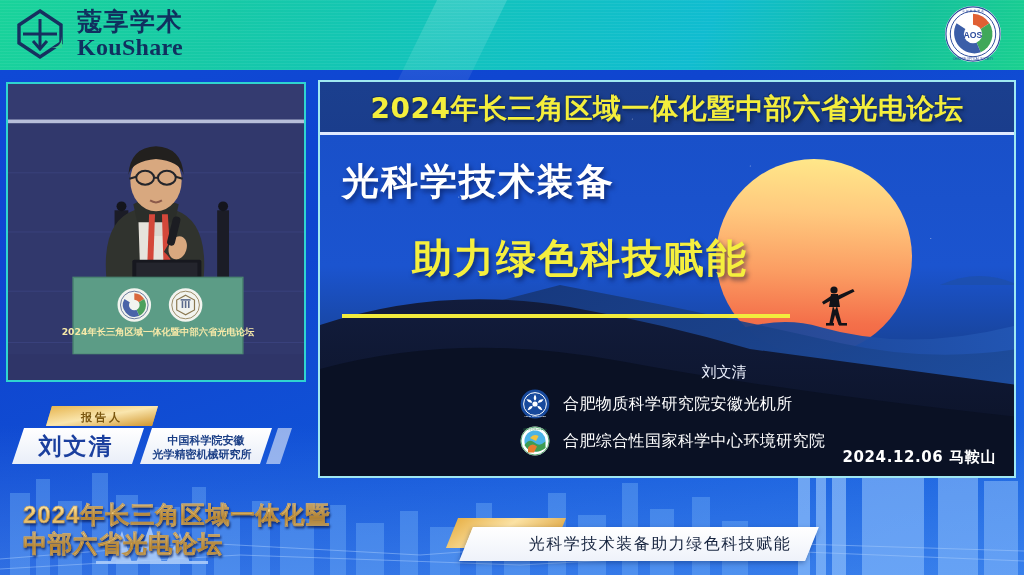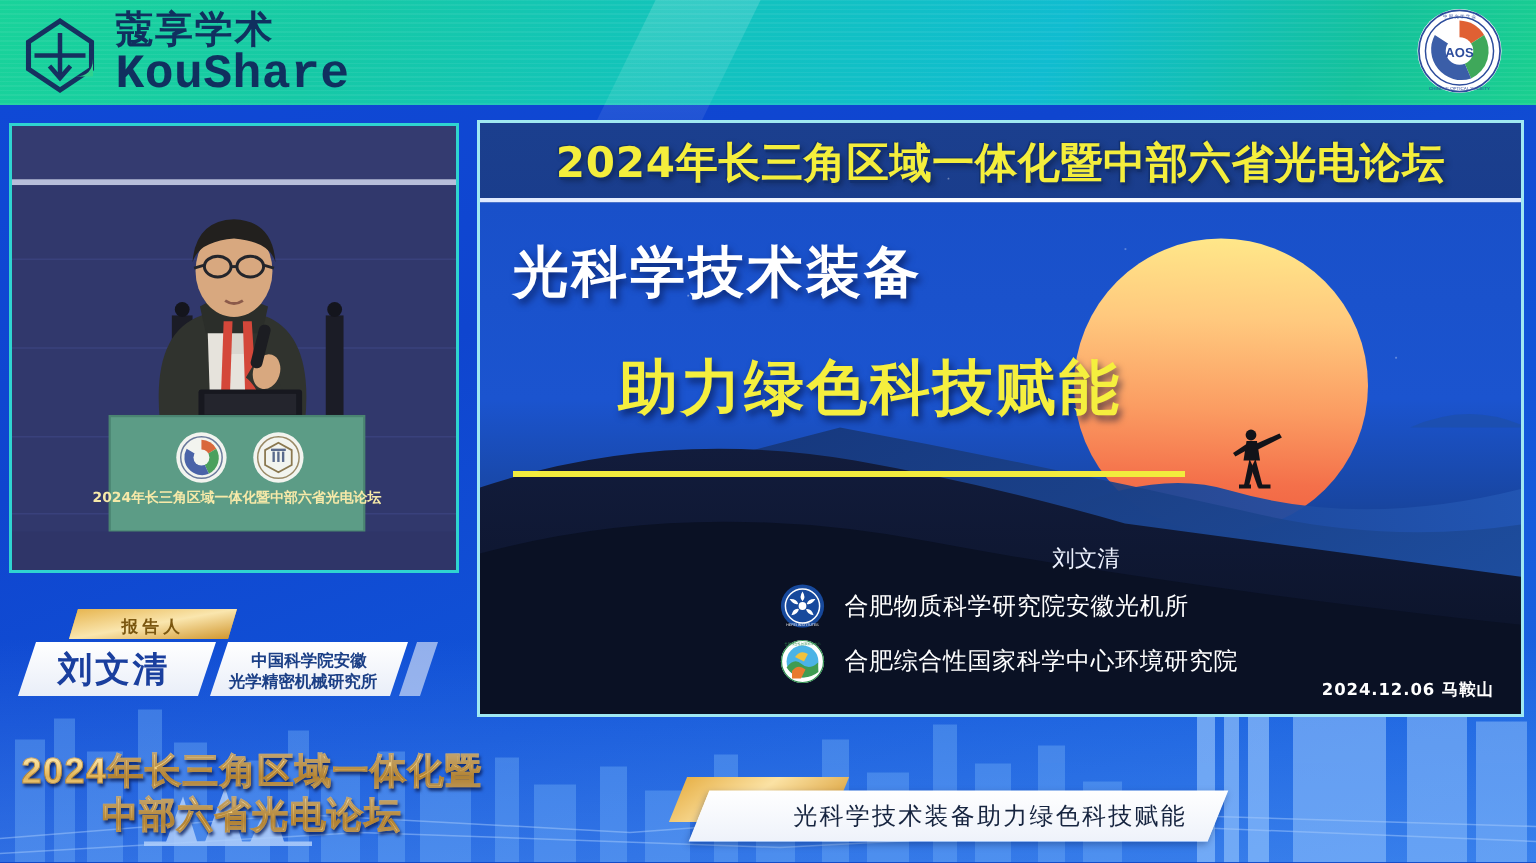--- a/index.html
+++ b/index.html
@@ -20,21 +20,21 @@
   }
   #topbar .diagdash{
     position:absolute; left:420px; top:-24px; width:70px; height:118px;
     background:linear-gradient(180deg,rgba(255,255,255,.18),rgba(255,255,255,.06));
     transform:skewX(-26deg); pointer-events:none;
   }
   #logo-block{ position:absolute; left:14px; top:8px; display:flex; align-items:center; gap:11px; }
   #logo-mark{ width:52px; height:52px; flex:none; }
   #logo-words{ display:flex; flex-direction:column; line-height:1.02; color:#10305f; }
   #logo-cn{ font-size:25px; font-weight:bold; letter-spacing:1.5px; }
-  #logo-en{ font-size:32px; font-weight:bold; font-family:Liberation Mono, monospace; letter-spacing:.3px; }
+  #logo-en{ font-size:24px; font-weight:bold; font-family:Liberation Serif, serif; letter-spacing:.3px; }
 
   .org-logos{ position:absolute; right:22px; top:5px; display:flex; gap:22px; align-items:center;flex-direction:column; }
   .org-logo{ width:58px; height:58px; position:relative; }
 
   
   #bgbottom{
     position:absolute; left:0; top:70px; width:1024px; height:505px;
     background:linear-gradient(160deg,#0f49d6 0%,#0f45cf 30%,#1154d8 62%,#1d6ae4 100%);
     overflow:hidden;
   }
@@ -49,22 +49,22 @@
     position:absolute; left:6px; top:82px; width:300px; height:300px;
     border:2px solid #2fd4d0; background:#0b1033; overflow:hidden;
   }
   #video{ position:absolute; inset:0; }
 
   
   #lowerthird{ position:absolute; left:10px; top:404px; width:300px; height:66px; }
 
   
   #conf-title{
-    position:absolute; left:8px; top:500px; width:320px;
-    text-align:center; line-height:1.22;
+    position:absolute; left:23px; top:500px; width:320px;
+    text-align:left; line-height:1.22;
   }
   #conf-title span{
     display:block; font-size:24px; font-weight:bold; letter-spacing:1px;
     background:linear-gradient(180deg,#fff4cf 0%,#f5d383 38%,#e0b255 62%,#f8e2a8 100%);
     -webkit-background-clip:text; background-clip:text; color:transparent;
     -webkit-text-stroke:.6px rgba(120,70,10,.45);
     filter:drop-shadow(1px 2px 1px rgba(10,30,90,.8));
   }
 
   
@@ -148,21 +148,21 @@
     font-family:"DejaVu Sans","Liberation Sans",sans-serif;
   }
   .aff-row{ display:flex; align-items:center; gap:13px; margin-top:7px; }
   .aff-logo{ width:30px; height:30px; flex:none; }
   .aff-text{
     font-size:16px; color:#ffffff; letter-spacing:.4px;
     font-family:"DejaVu Sans","Liberation Sans",sans-serif;
   }
   #slide-date{
     position:absolute; right:18px; bottom:13px;
-    font-size:11px; font-weight:bold; color:#ffffff; letter-spacing:.6px;
+    font-size:15px; font-weight:bold; color:#ffffff; letter-spacing:.6px;
     font-family:"DejaVu Sans","Liberation Sans",sans-serif;
   }
 </style>
 </head>
 <body>
 
 <div id="stage">
 
   <div id="bgbottom">
     <svg id="city" viewBox="0 0 1024 140" preserveAspectRatio="none">

